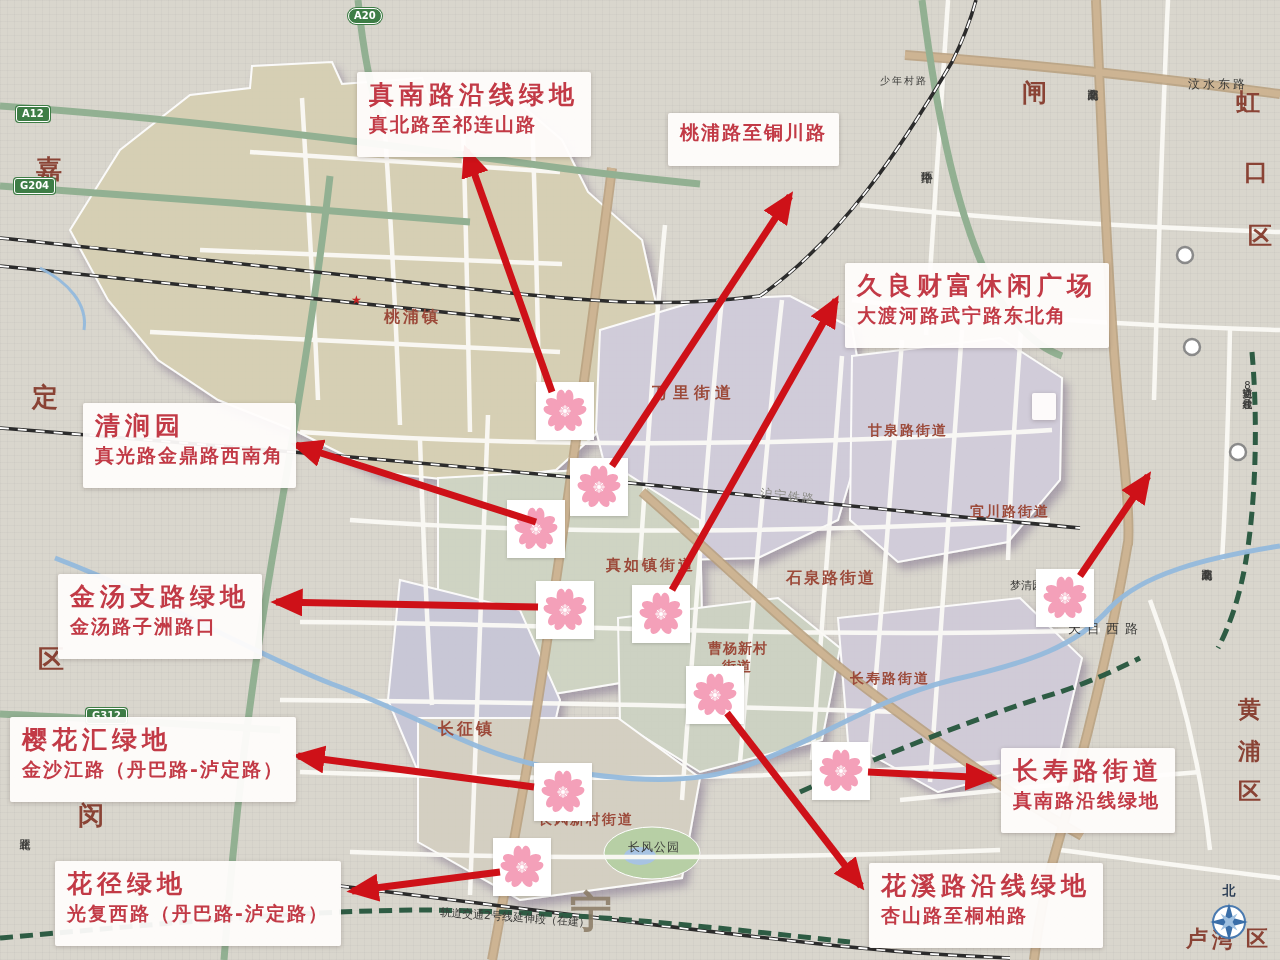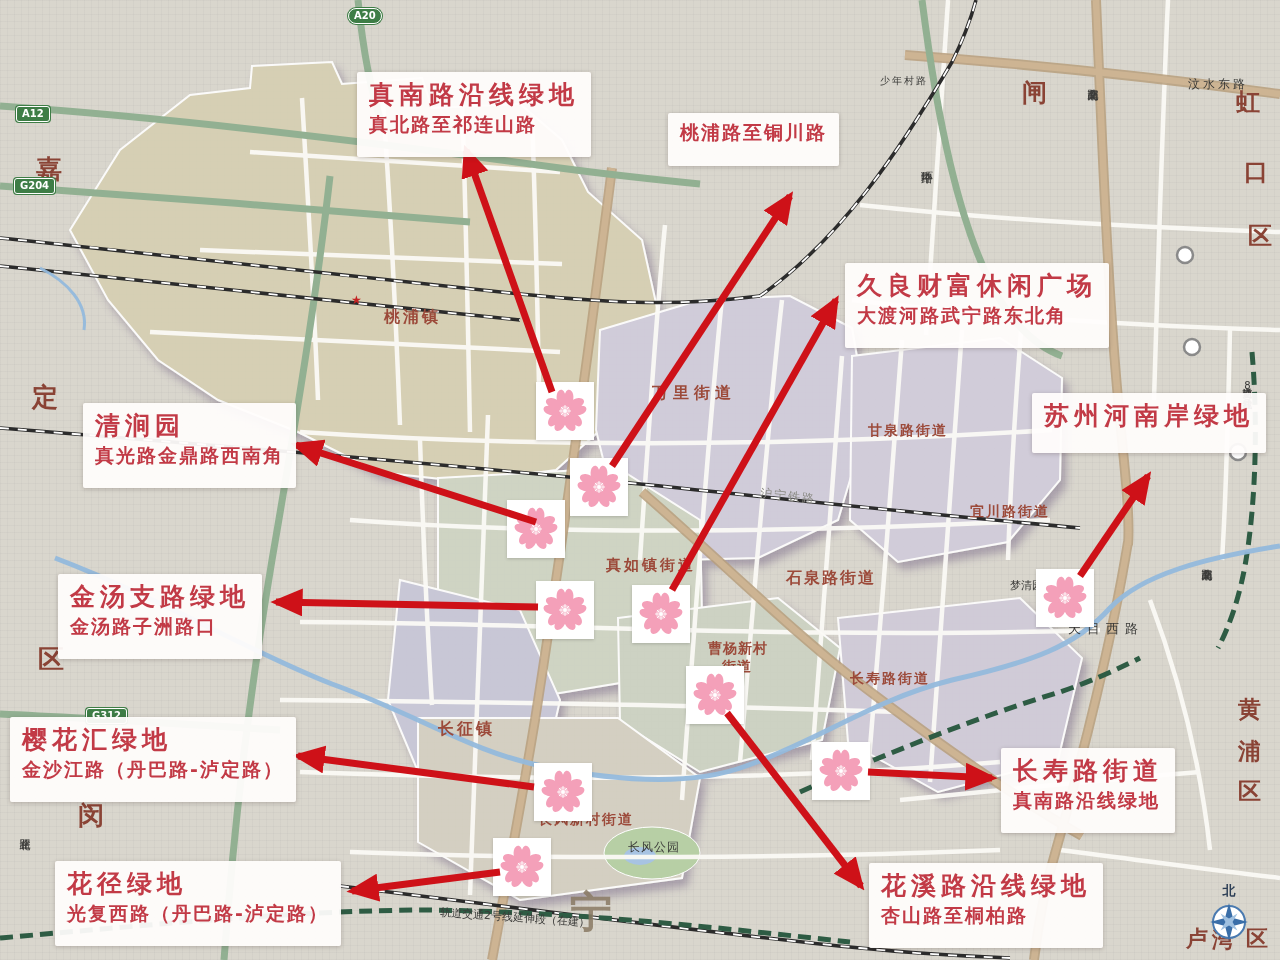--- a/index.html
+++ b/index.html
@@ -305,21 +305,20 @@
     <div class="s">真北路至祁连山路</div>
   </div>
   <div class="poi" style="left:668px;top:113px;">
     <div class="s">桃浦路至铜川路</div>
   </div>
   <div class="poi" style="left:845px;top:263px;">
     <div class="t">久良财富休闲广场</div>
     <div class="s">大渡河路武宁路东北角</div>
   </div>
   <div class="poi" style="left:1032px;top:393px;">
-    <div class="t">苏州河南岸绿地</div>
   </div>
   <div class="poi" style="left:83px;top:403px;">
     <div class="t">清涧园</div>
     <div class="s">真光路金鼎路西南角</div>
   </div>
   <div class="poi" style="left:58px;top:574px;">
     <div class="t">金汤支路绿地</div>
     <div class="s">金汤路子洲路口</div>
   </div>
   <div class="poi" style="left:10px;top:717px;">

